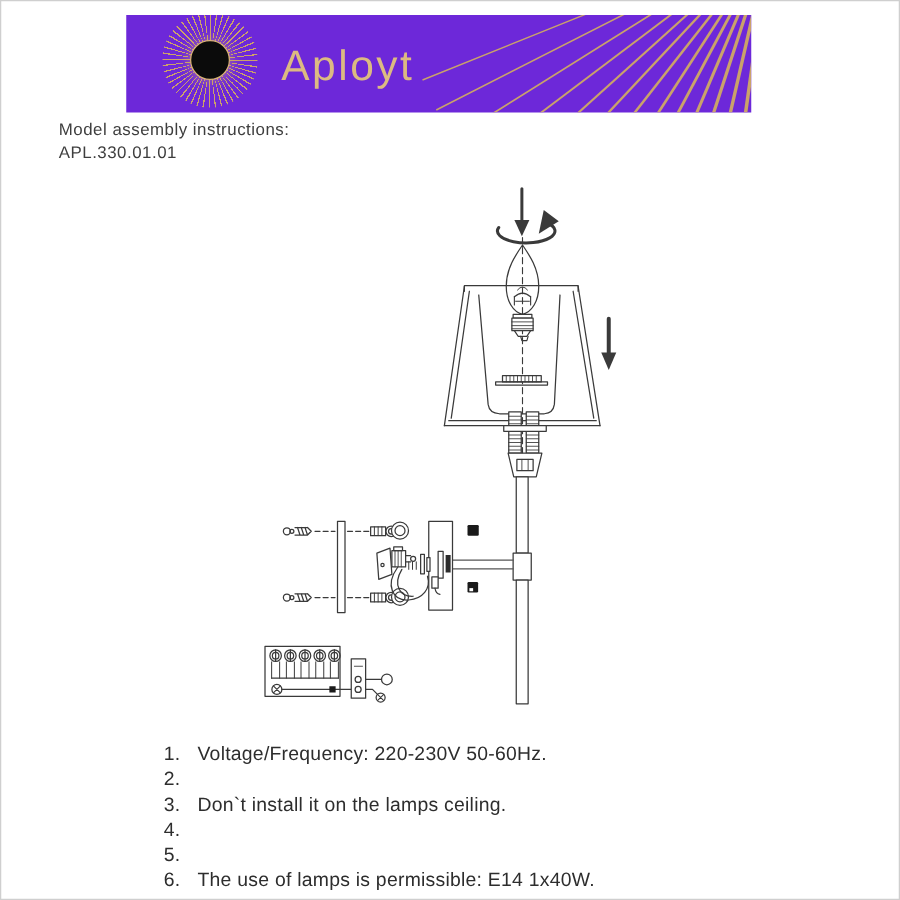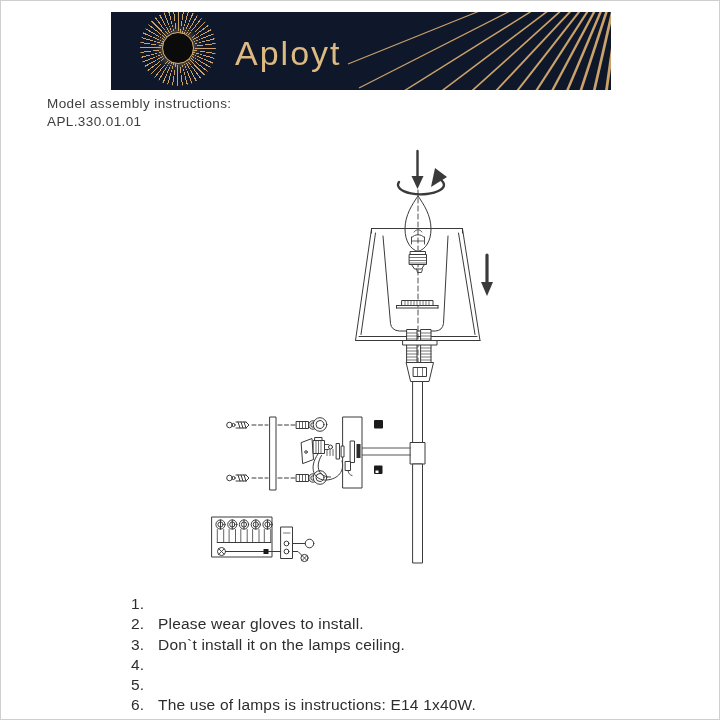--- a/index.html
+++ b/index.html
@@ -3,21 +3,21 @@
 <meta charset="utf-8">
 <style>
   html,body{margin:0;padding:0;}
   body{
     width:720px;height:720px;position:relative;background:#ffffff;
     font-family:"Liberation Sans", sans-serif;overflow:hidden;
   }
   .page-frame{position:absolute;inset:0;border:1px solid #cfcfcf;pointer-events:none;}
 
   
-  .banner{position:absolute;left:111px;top:12px;width:500px;height:78px;background:#0f172a;overflow:hidden;}
+  .banner{position:absolute;left:101px;top:12px;width:500px;height:78px;background:#6d28d9;overflow:hidden;}
   .sunburst{
     position:absolute;left:29px;top:-2px;width:76px;height:76px;border-radius:50%;
     background:repeating-conic-gradient(from 0deg,#cda268 0deg 1.7deg,rgba(0,0,0,0) 1.7deg 7.5deg);
   }
   .sunburst::after{
     content:"";position:absolute;inset:22px;background:#0b0b0b;border-radius:50%;
     border:1.5px solid #d8b176;box-shadow:0 0 9px 2px rgba(210,170,110,0.45);
   }
   .wordmark{
     position:absolute;left:124px;top:24px;font-size:34px;line-height:34px;color:#dcba82;
@@ -231,32 +231,32 @@
     <g>
       <line x1="487" y1="255" x2="487" y2="283" stroke-width="3.2"></line>
       <polygon points="481,282 493,282 487,296" fill="#3a3a3a" stroke="none"></polygon>
     </g>
   </g>
 </svg>
 
 <div class="instructions">
   <div class="row">
     <span class="num">1.</span>
+    <span>Voltage/Frequency: 220-230V 50-60Hz.</span>
   </div>
   <div class="row">
     <span class="num">2.</span>
-    <span>Please wear gloves to install.</span>
   </div>
   <div class="row">
     <span class="num">3.</span>
     <span>Don`t install it on the lamps ceiling.</span>
   </div>
   <div class="row">
     <span class="num">4.</span>
   </div>
   <div class="row">
     <span class="num">5.</span>
   </div>
   <div class="row">
     <span class="num">6.</span>
-    <span>The use of lamps is instructions: E14 1x40W.</span>
+    <span>The use of lamps is permissible: E14 1x40W.</span>
   </div>
 </div>
 
 </body></html>

